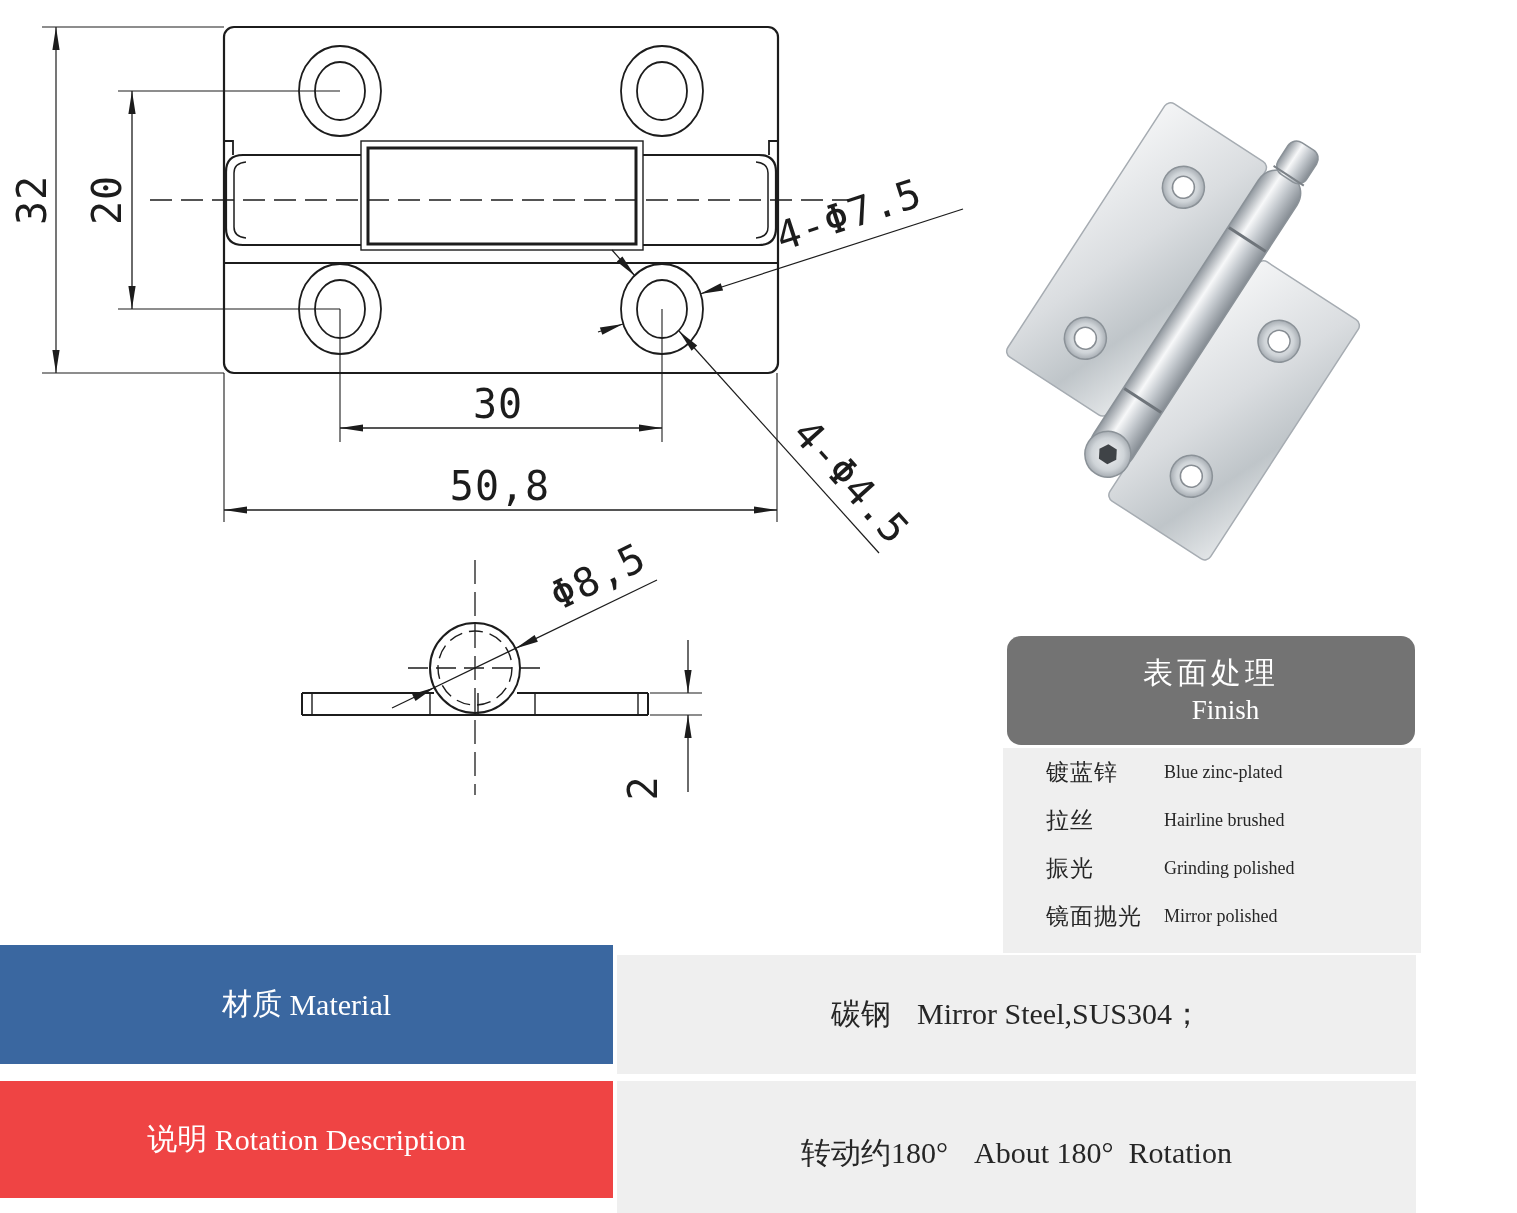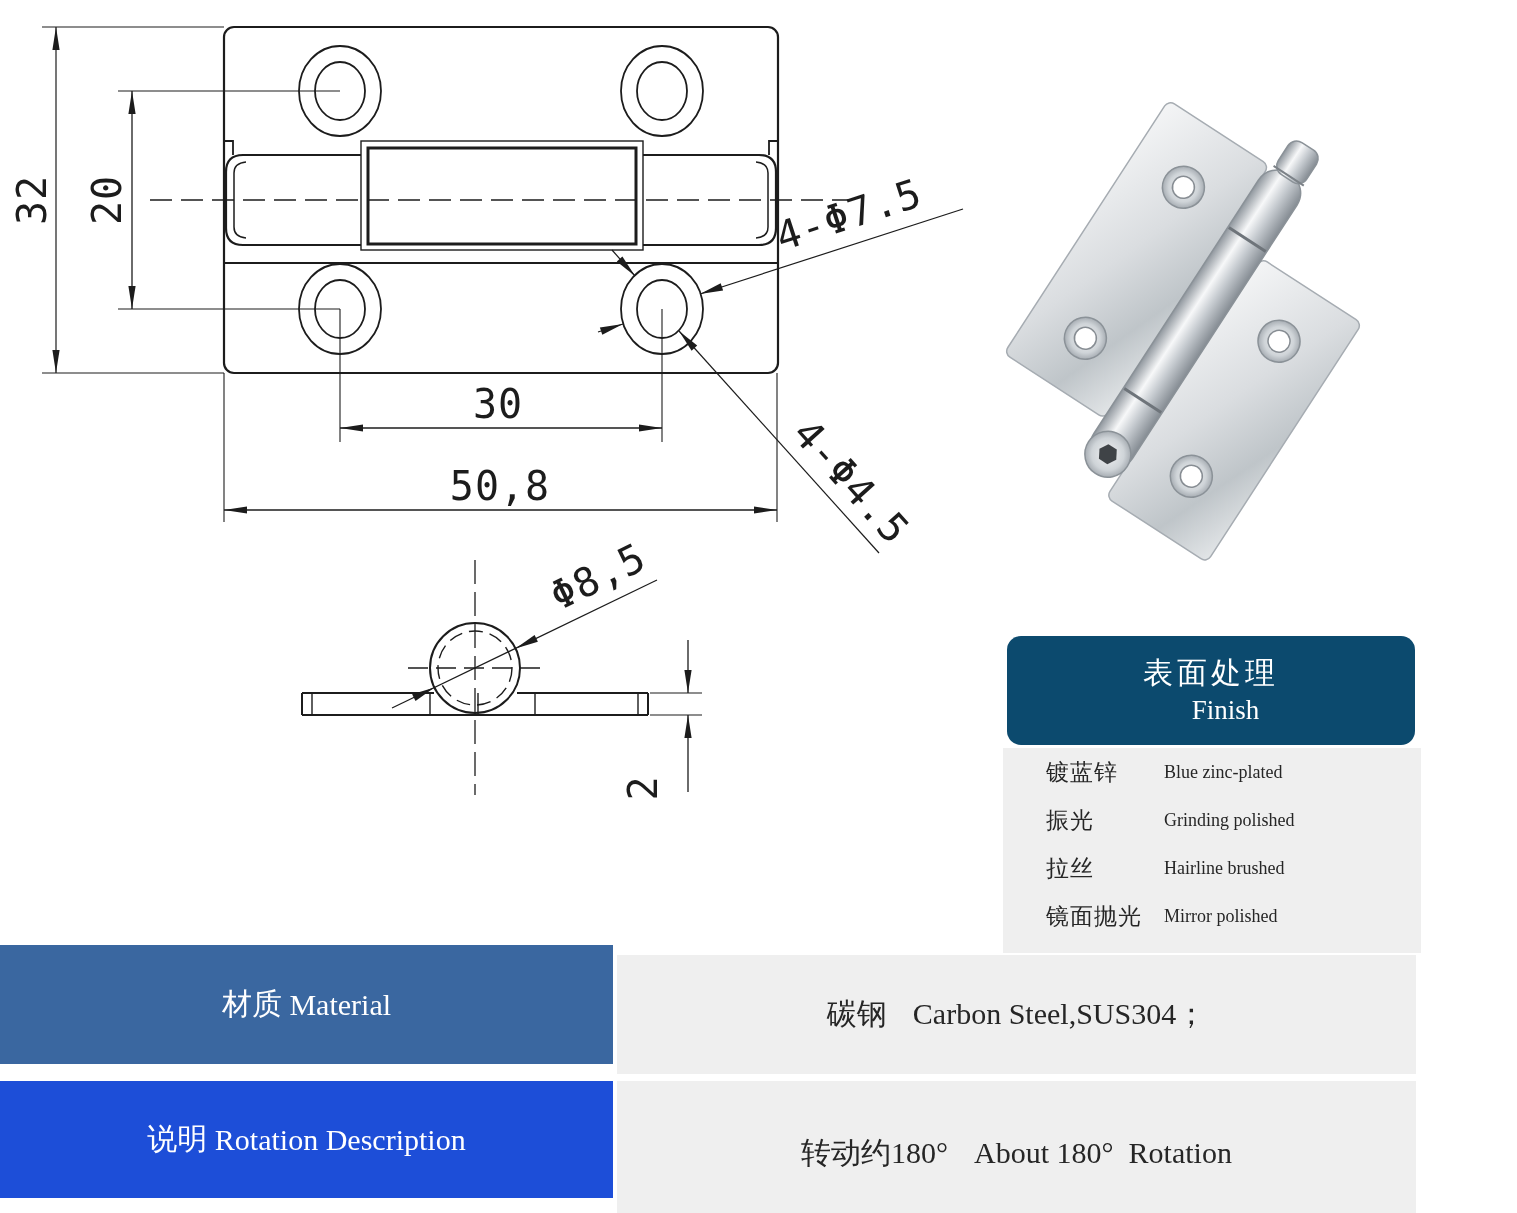--- a/index.html
+++ b/index.html
@@ -205,52 +205,52 @@
         <circle cx="82" cy="-28" r="21" fill="url(#holeGrad)" stroke="#8b9298" stroke-width="1.5"></circle>
         <circle cx="82" cy="-28" r="11" fill="#ffffff" stroke="#878d93" stroke-width="1.5"></circle>
       </g>
       <g>
         <circle cx="82" cy="133" r="21" fill="url(#holeGrad)" stroke="#8b9298" stroke-width="1.5"></circle>
         <circle cx="82" cy="133" r="11" fill="#ffffff" stroke="#878d93" stroke-width="1.5"></circle>
       </g>
     </g>
   </svg>
 
-  <div class="finish-header" style="background:#0c4a6e;text-align:center;">
+  <div class="finish-header" style="background:#737373;text-align:center;">
     <div class="cn">表面处理</div>
     <div class="en">Finish</div>
   </div>
   <div class="finish-body" style="background:#efefef;">
     <div class="finish-row">
       <span class="cn">镀蓝锌</span>
       <span class="en">Blue zinc-plated</span>
     </div>
     <div class="finish-row">
+      <span class="cn">拉丝</span>
+      <span class="en">Hairline brushed</span>
+    </div>
+    <div class="finish-row">
       <span class="cn">振光</span>
       <span class="en">Grinding polished</span>
     </div>
     <div class="finish-row">
-      <span class="cn">拉丝</span>
-      <span class="en">Hairline brushed</span>
-    </div>
-    <div class="finish-row">
       <span class="cn">镜面抛光</span>
       <span class="en">Mirror polished</span>
     </div>
   </div>
 
   <div class="spec-label" style="top:945px;background:#3a67a0;">
     <span>材质</span>&nbsp;<span>Material</span>
   </div>
   <div class="spec-value" style="top:955px;background:#efefef;">
     <span class="cn">碳钢</span>
-    <span>Carbon Steel,SUS304；</span>
-  </div>
-
-  <div class="spec-label" style="top:1081px;height:117px;background:#1d4ed8;">
+    <span>Mirror Steel,SUS304；</span>
+  </div>
+
+  <div class="spec-label" style="top:1081px;height:117px;background:#ef4444;">
     <span>说明</span>&nbsp;<span>Rotation Description</span>
   </div>
   <div class="spec-value" style="top:1081px;height:144px;background:#efefef;">
     <span class="cn">转动约180°</span>
     <span>About 180°  Rotation</span>
   </div>
 
 </div>
 
 </body></html>

